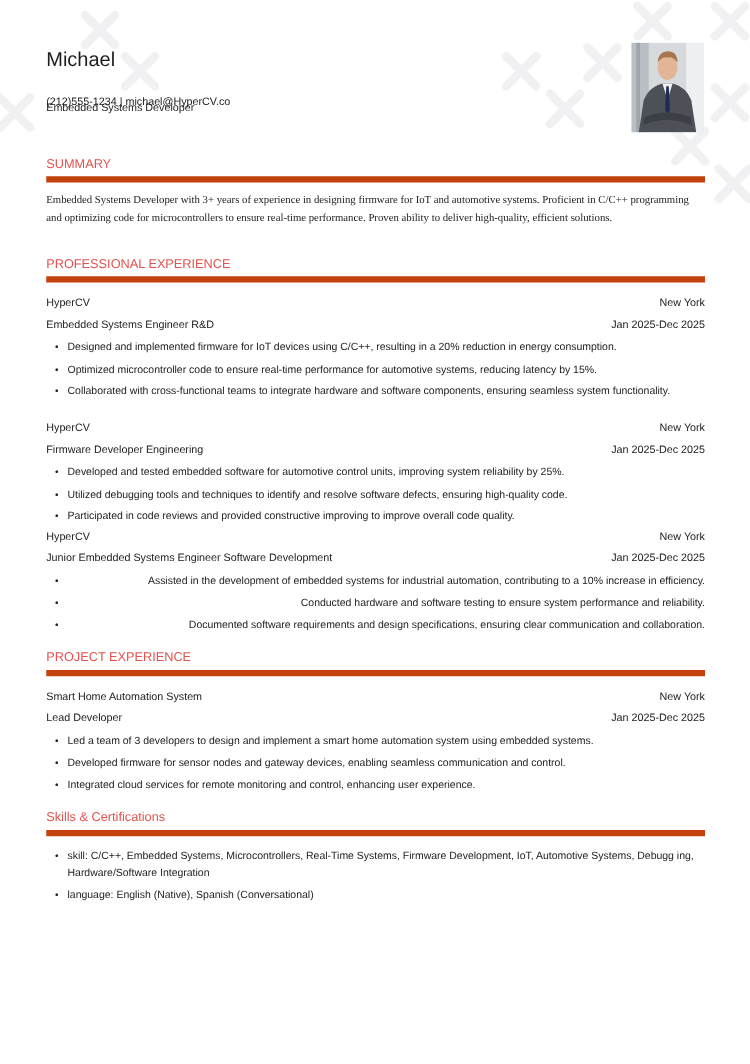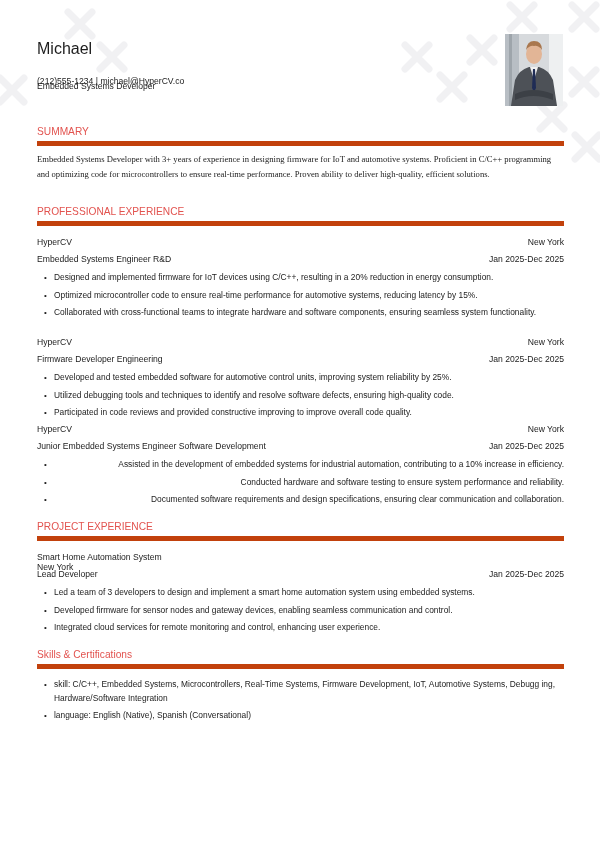--- a/index.html
+++ b/index.html
@@ -114,21 +114,21 @@
     <ul class="bullets" style="top:458px;text-align:right;">
       <li>Assisted in the development of embedded systems for industrial automation, contributing to a 10% increase in efficiency.</li>
       <li>Conducted hardware and software testing to ensure system performance and reliability.</li>
       <li>Documented software requirements and design specifications, ensuring clear communication and collaboration.</li>
     </ul>
   </div>
 
   <div class="section-title" style="top:521px;">PROJECT EXPERIENCE</div>
 
   <div>
-    <div class="row" style="top:552px;flex-direction:column;">
+    <div class="row" style="top:552px;">
       <span>Smart Home Automation System</span>
       <span>New York</span>
     </div>
     <div class="row" style="top:569px;">
       <span>Lead Developer</span>
       <span>Jan 2025-Dec 2025</span>
     </div>
     <ul class="bullets" style="top:586px;">
       <li>Led a team of 3 developers to design and implement a smart home automation system using embedded systems.</li>
       <li>Developed firmware for sensor nodes and gateway devices, enabling seamless communication and control.</li>

